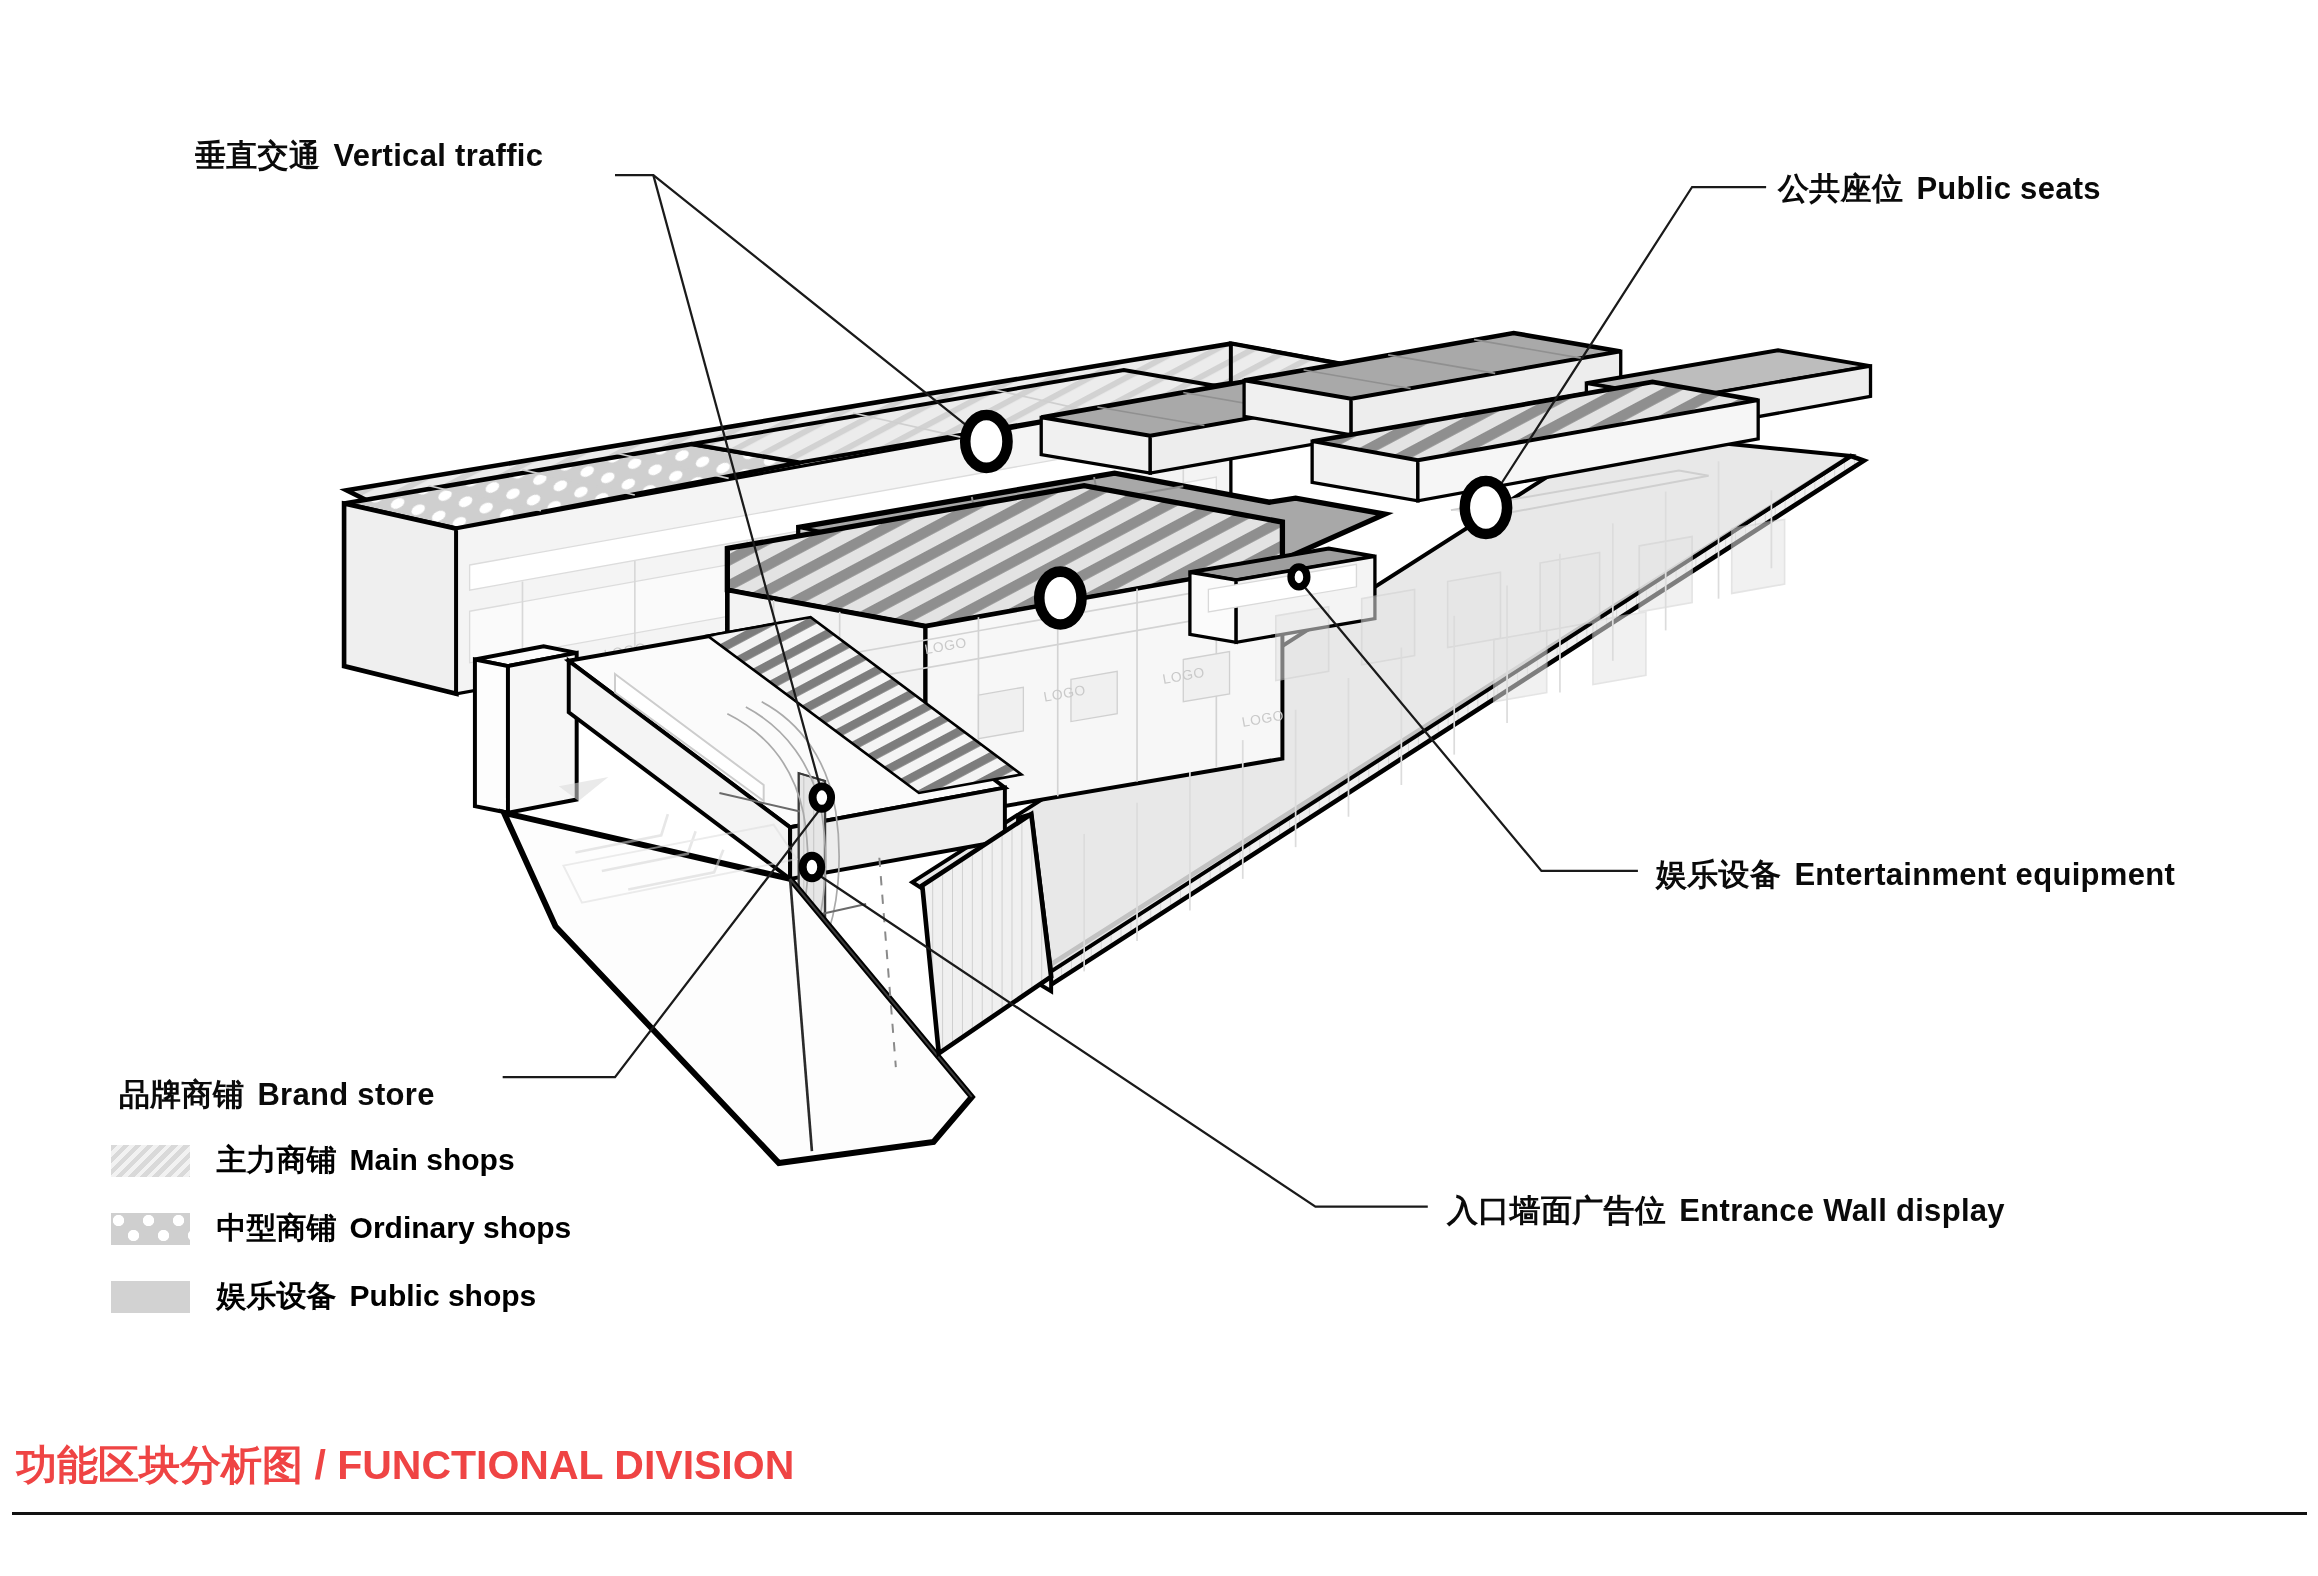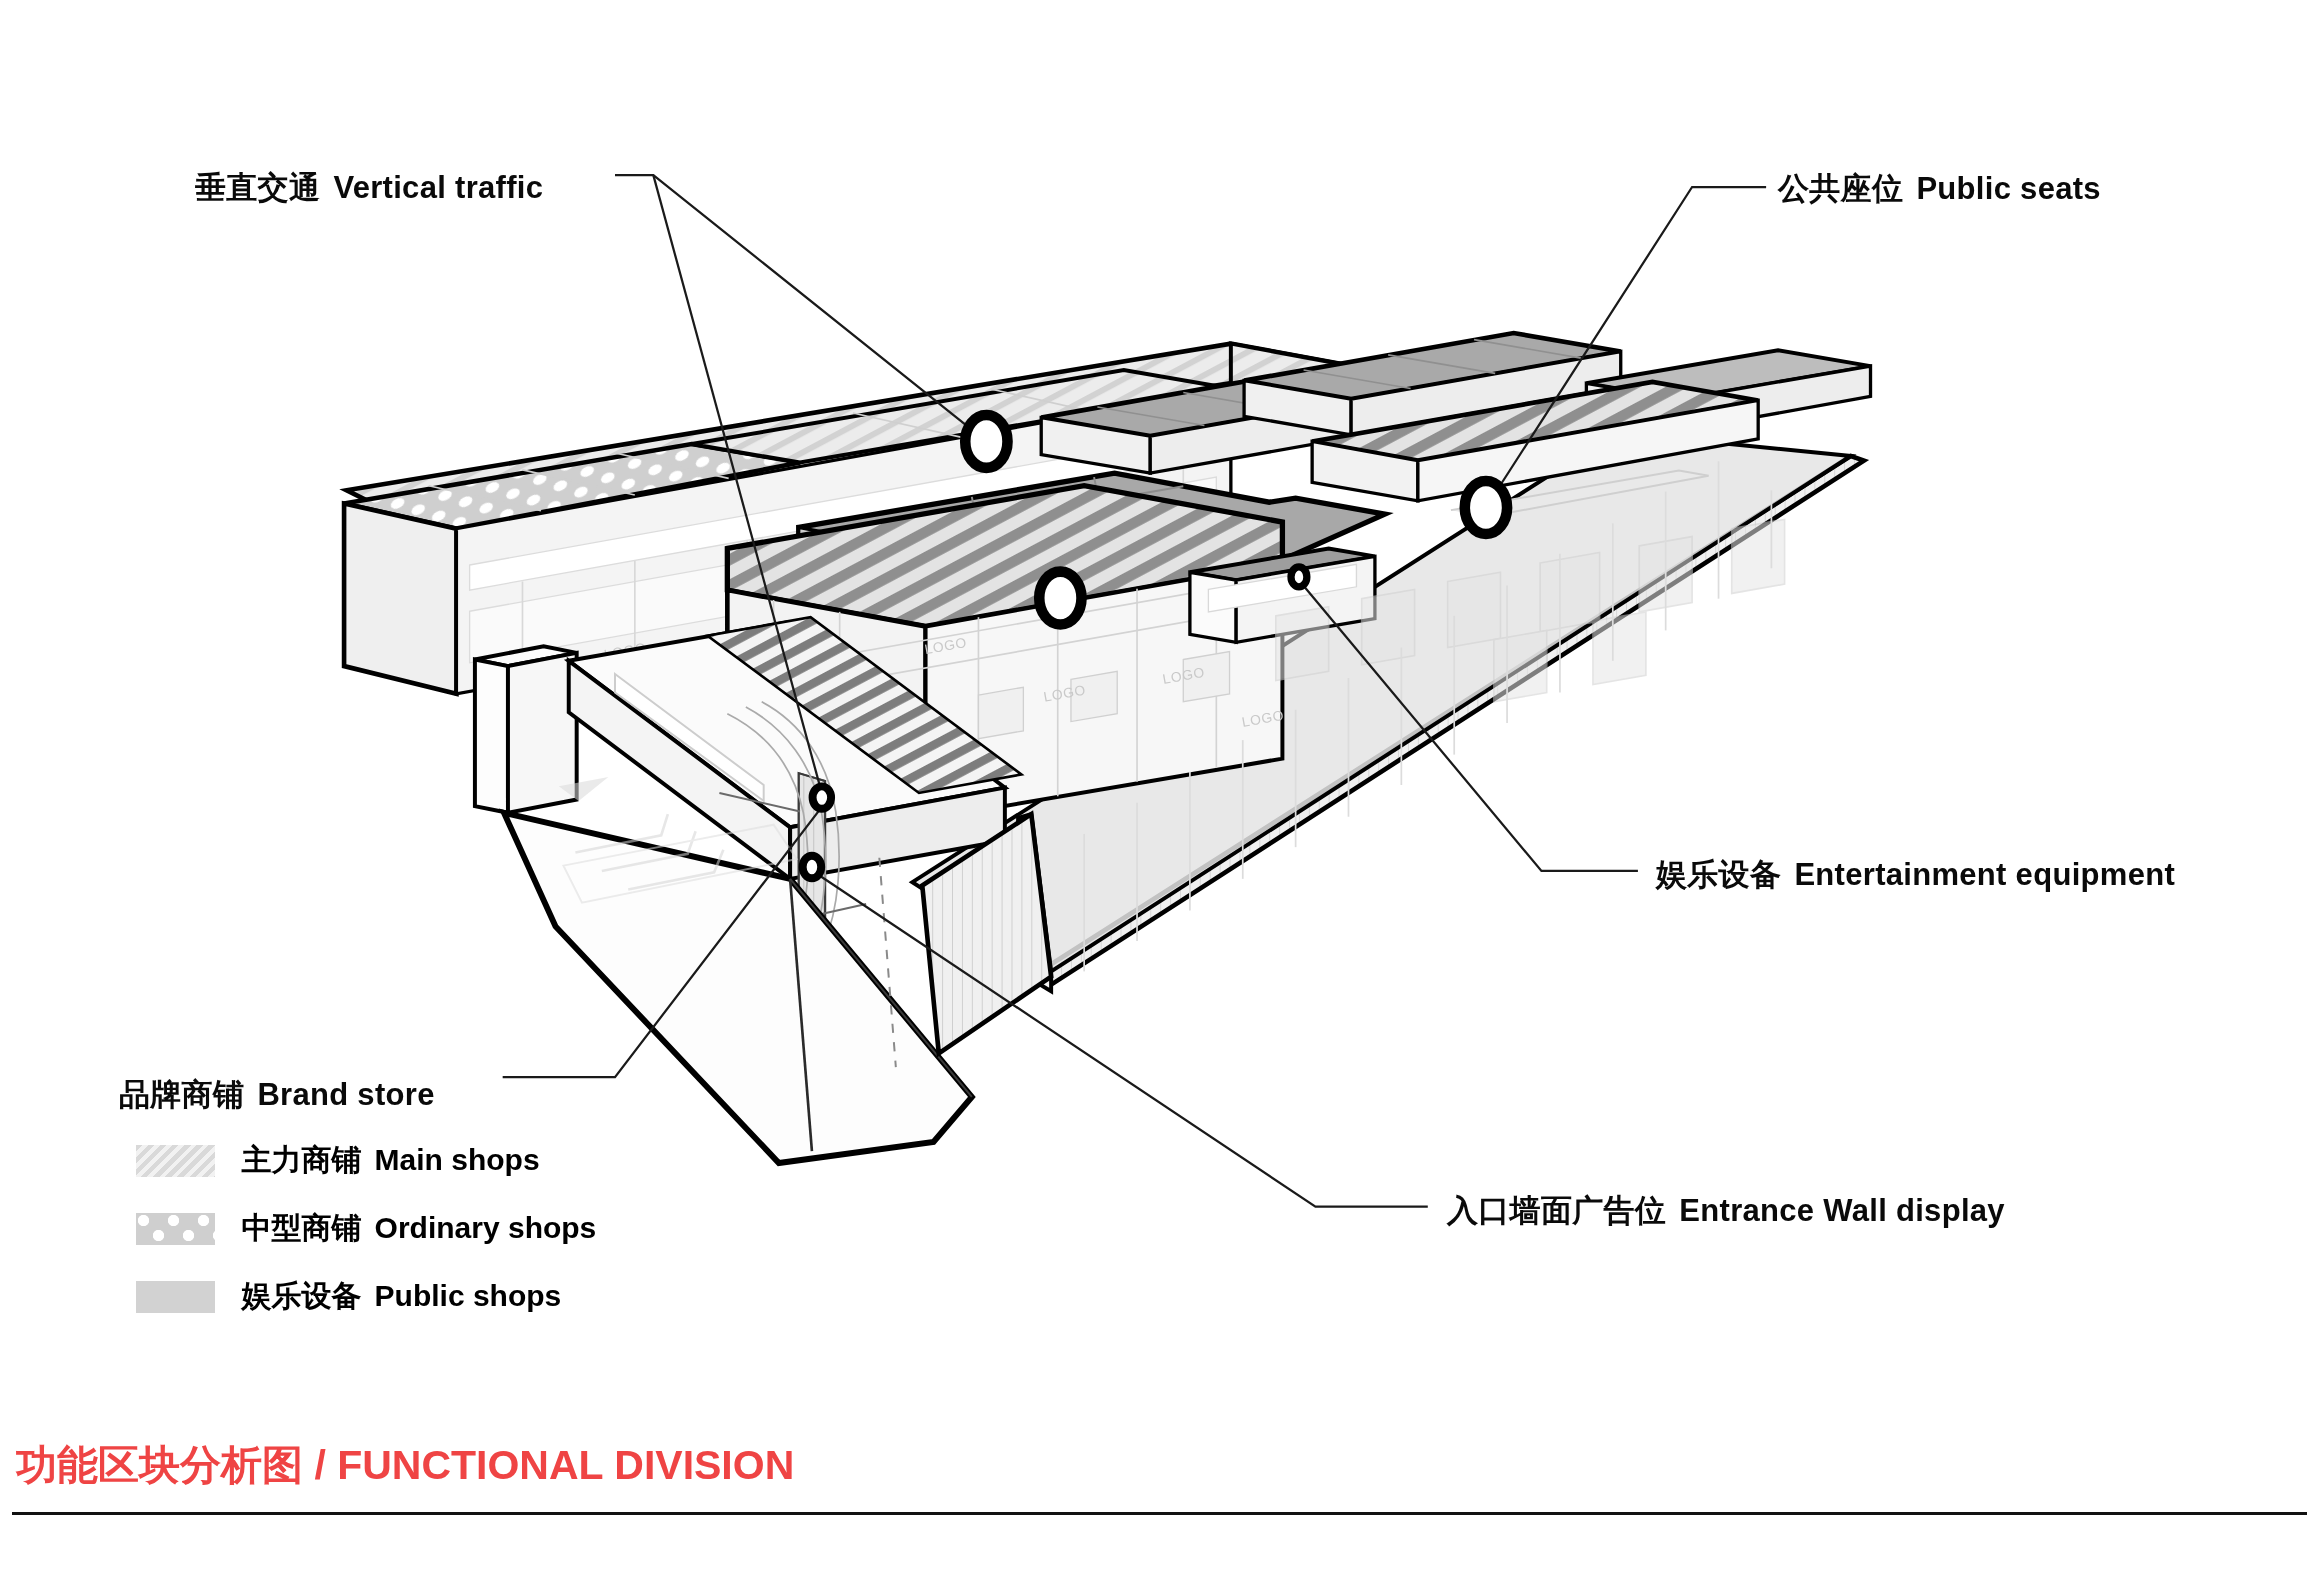--- a/index.html
+++ b/index.html
@@ -6,21 +6,21 @@
   body{
     width:2319px;height:1576px;position:relative;overflow:hidden;
     font-family:"Liberation Sans","DejaVu Sans",sans-serif;
     color:#000;
   }
   .lbl{position:absolute;white-space:nowrap;font-size:31px;font-weight:600;letter-spacing:0.3px;color:#0a0a0a;}
   .lbl .cn{font-family:"DejaVu Sans","Liberation Sans",sans-serif;font-weight:700;}
   .lbl .en{font-family:"Liberation Sans","DejaVu Sans",sans-serif;font-weight:600;}
   .gap{display:inline-block;width:13.2px;}
 
-  #legend{position:absolute;left:136px;top:1140px;}
+  #legend{position:absolute;left:111px;top:1140px;}
   .leg-row{display:flex;align-items:center;height:41px;margin-bottom:27px;}
   .swatch{width:79px;height:32px;margin-right:26.4px;flex:0 0 auto;}
   .sw-hatch{
     background:
       repeating-linear-gradient(135deg,
         #d9d9d9 0px,#d9d9d9 4.6px,
         #f2f2f2 4.6px,#f2f2f2 8.6px);
   }
   .sw-dots{
     background-color:#cfcfcf;
@@ -310,21 +310,21 @@
   <g>
     <ellipse cx="1492" cy="668" rx="32" ry="40" fill="#ffffff" stroke="#000" stroke-width="16"></ellipse>
     <ellipse cx="1604" cy="905" rx="32" ry="40" fill="#ffffff" stroke="#000" stroke-width="16"></ellipse>
     <ellipse cx="2248" cy="768" rx="32" ry="40" fill="#ffffff" stroke="#000" stroke-width="16"></ellipse>
     <ellipse cx="1965" cy="873" rx="12" ry="15" fill="#ffffff" stroke="#000" stroke-width="11"></ellipse>
     <ellipse cx="1243" cy="1207" rx="14" ry="17" fill="#ffffff" stroke="#000" stroke-width="12"></ellipse>
     <ellipse cx="1228" cy="1312" rx="14" ry="17" fill="#ffffff" stroke="#000" stroke-width="12"></ellipse>
   </g>
 </svg>
 
-<div class="lbl" style="left:195px;top:167px;">
+<div class="lbl" style="left:195px;top:135px;">
   <span class="cn">垂直交通</span><span class="gap"></span><span class="en">Vertical traffic</span>
 </div>
 
 <div class="lbl" style="left:1778px;top:168px;">
   <span class="cn">公共座位</span><span class="gap"></span><span class="en">Public seats</span>
 </div>
 
 <div class="lbl" style="left:1656px;top:854px;">
   <span class="cn">娱乐设备</span><span class="gap"></span><span class="en">Entertainment equipment</span>
 </div>

